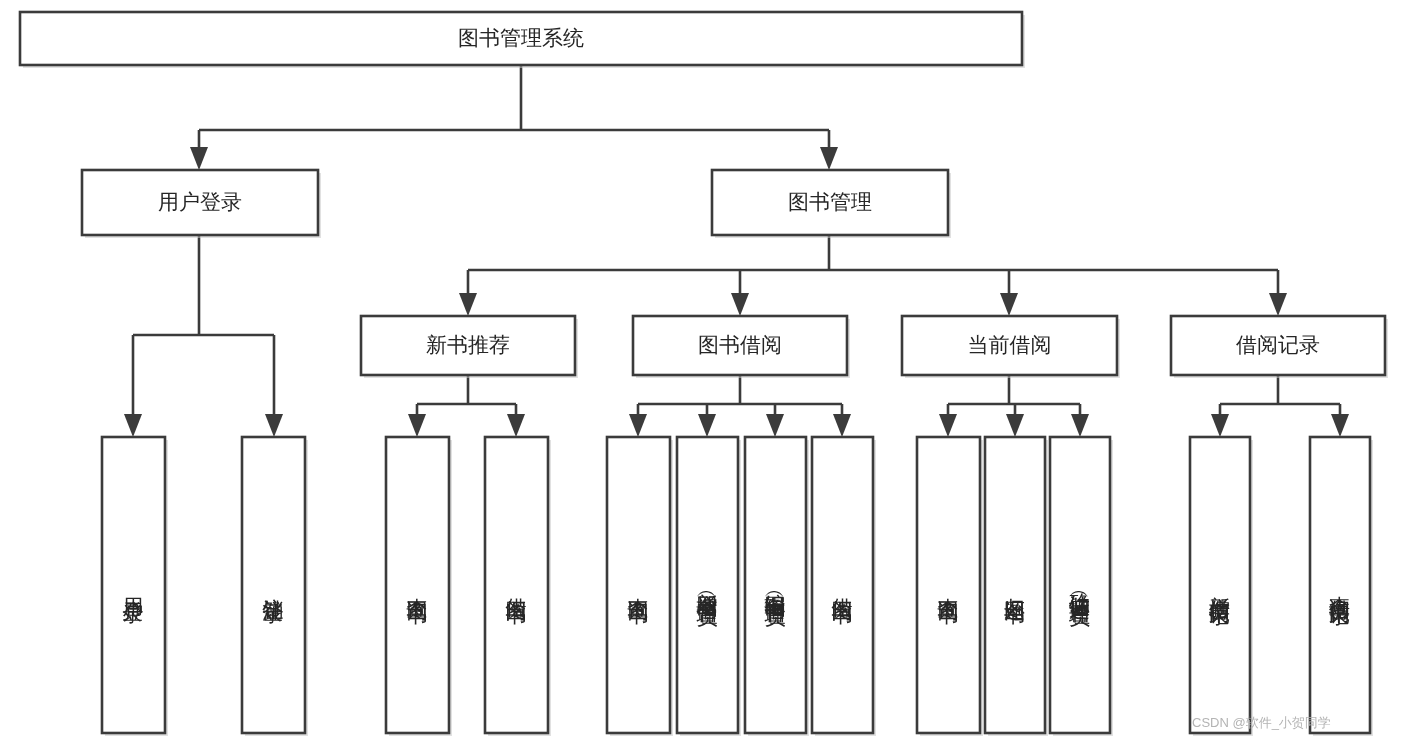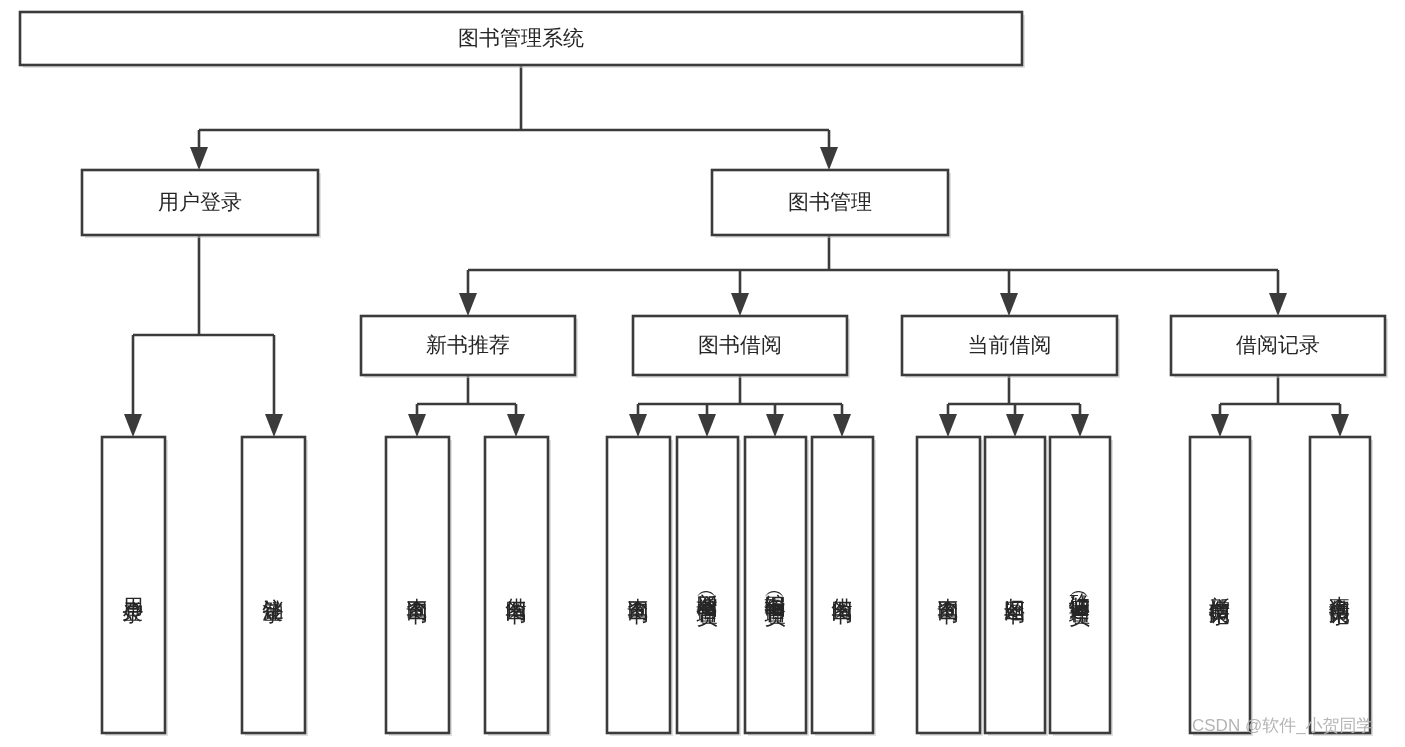--- a/index.html
+++ b/index.html
@@ -71,21 +71,21 @@
   }
   .vlabel-wrap {
     display: flex;
     align-items: center;
     justify-content: center;
     overflow: hidden;
   }
   .watermark {
     position: absolute;
     font-family: "Liberation Sans", "DejaVu Sans", sans-serif;
-    font-size: 17px;
+    font-size: 13px;
     color: #b4b4b4;
     white-space: nowrap;
     pointer-events: none;
   }
 </style>
 </head>
 <body>
 
 <div id="diagram-root">
   <svg class="flow" viewBox="0 0 1405 747">

